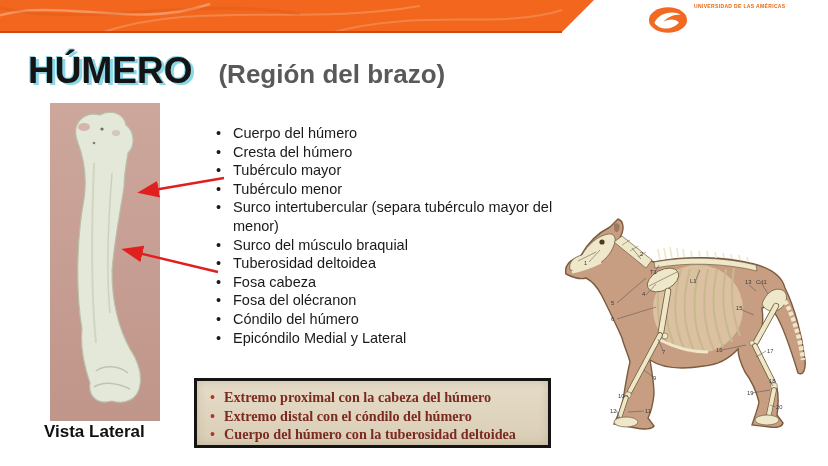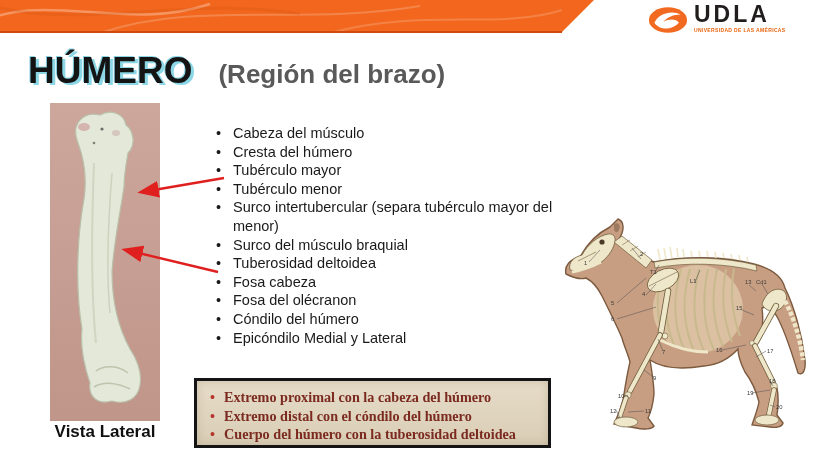--- a/index.html
+++ b/index.html
@@ -16,21 +16,21 @@
   .tagline{font-size:5px;font-weight:700;color:#e8650f;letter-spacing:.35px;margin-top:1px;white-space:nowrap;}
 
   
   .titlebar{left:28px;top:50px;display:flex;align-items:baseline;gap:26px;white-space:nowrap;}
   .title-main{font-size:37px;font-weight:800;color:#141414;
               text-shadow:3px 2px 0 #8bd7e6, -1px -1px 0 #8bd7e6;}
   .title-sub{font-size:26px;font-weight:600;color:#595959;}
 
   
   .photo{left:50px;top:103px;width:110px;height:318px;}
-  .caption{left:44px;top:422px;width:122px;text-align:center;font-size:17px;font-weight:800;color:#101010;}
+  .caption{left:44px;top:422px;width:122px;font-size:17px;font-weight:800;color:#101010;}
 
   
   .features{left:212px;top:124px;width:345px;list-style:none;margin:0;padding:0;
             font-size:14.5px;line-height:18.6px;color:#1a1a1a;}
   .features li{position:relative;padding-left:21px;}
   .features li::before{content:"•";position:absolute;left:4px;top:0;color:#1a1a1a;}
 
   
   .sumbox{left:194px;top:378px;width:357px;height:70px;box-sizing:border-box;
           border:3px solid #141414;background:linear-gradient(180deg,#e6dcc8,#d9cdb5);
@@ -58,21 +58,20 @@
   <path d="M0 8 C 90 28 190 -4 300 14" stroke="rgba(200,70,10,.18)" stroke-width="3" fill="none"></path>
   <path d="M0 32 L562 32" stroke="#D0490F" stroke-width="2" fill="none"></path>
 </svg>
 
 <div class="abs logo">
   <svg class="logo-mark" viewBox="0 0 44 32">
     <ellipse cx="22" cy="16" rx="21" ry="14" fill="#F26A21"></ellipse>
     <path d="M7 19 C 12 8 27 5 36 10 C 28 10 21 13 17 18 C 24 14 31 15 34 19 C 27 27 13 28 7 19 Z" fill="#ffffff"></path>
   </svg>
   <div class="logo-textcol">
-    <span class="brand">UDLA</span>
     <span class="tagline">UNIVERSIDAD DE LAS AMÉRICAS</span>
   </div>
 </div>
 
 <div class="abs titlebar">
   <span class="title-main">HÚMERO</span>
   <span class="title-sub">(Región del brazo)</span>
 </div>
 
 <svg class="abs photo" viewBox="0 0 110 318">
@@ -93,21 +92,21 @@
   <path d="M 44 284 C 54 278 68 280 80 286" stroke="#AEB69C" stroke-width="1.5" fill="none" opacity=".7"></path>
   <ellipse cx="34" cy="24" rx="6" ry="4" fill="#C68A90" opacity=".55"></ellipse>
   <ellipse cx="66" cy="30" rx="4" ry="3" fill="#C6A3A6" opacity=".5"></ellipse>
   <circle cx="52" cy="26" r="1.6" fill="#3a3a3a" opacity=".7"></circle>
   <circle cx="44" cy="40" r="1.3" fill="#3a3a3a" opacity=".6"></circle>
 </svg>
 
 <div class="abs caption">Vista Lateral</div>
 
 <ul class="abs features">
-  <li>Cabeza del músculo</li>
+  <li>Cuerpo del húmero</li>
   <li>Cresta del húmero</li>
   <li>Tubérculo mayor</li>
   <li>Tubérculo menor</li>
   <li>Surco intertubercular (separa tubérculo mayor del menor)</li>
   <li>Surco del músculo braquial</li>
   <li>Tuberosidad deltoidea</li>
   <li>Fosa cabeza</li>
   <li>Fosa del olécranon</li>
   <li>Cóndilo del húmero</li>
   <li>Epicóndilo Medial y Lateral</li>

